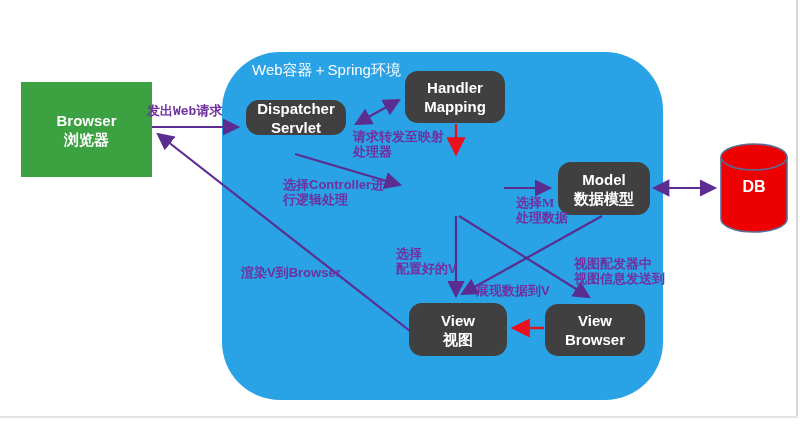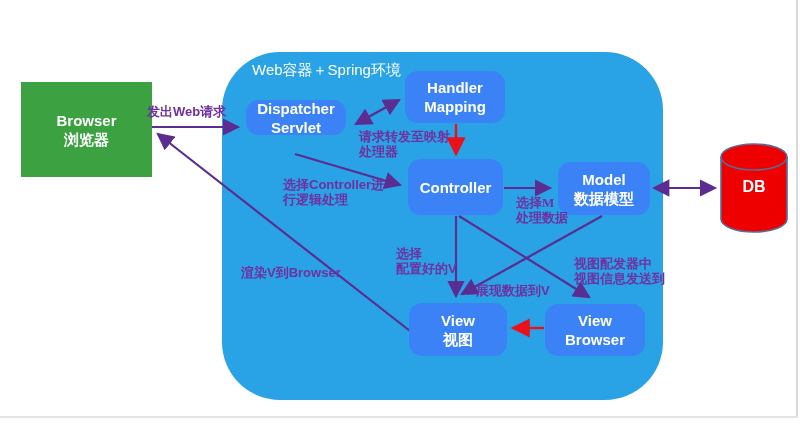--- a/index.html
+++ b/index.html
@@ -12,21 +12,21 @@
     background:#29a2e6;border-radius:58px;
   }
   .container-title{
     position:absolute;left:30px;top:9px;color:#ffffff;
     font-size:15px;font-weight:normal;white-space:nowrap;
   }
   .node{
     position:absolute;display:flex;flex-direction:column;align-items:center;justify-content:center;
     color:#ffffff;font-weight:bold;font-size:15px;line-height:19px;text-align:center;
   }
-  .orange{background:#3b82f6;border-radius:13px;}
+  .orange{background:#404040;border-radius:13px;}
   .green{background:#3ba141;}
   .edge-label{
     position:absolute;color:#7030a0;font-weight:bold;font-size:13px;line-height:15px;white-space:nowrap;
   }
   svg.arrows{position:absolute;left:0;top:0;width:800px;height:425px;pointer-events:none;}
   .db-wrap{position:absolute;left:719px;top:142px;width:70px;height:92px;}
   .db-label{
     position:absolute;left:0;top:36px;width:70px;text-align:center;
     color:#ffffff;font-weight:bold;font-size:16px;
   }
@@ -75,23 +75,20 @@
   <div class="node orange" style="left:246px;top:100px;width:100px;height:35px;">
     <span>Dispatcher</span>
     <span>Servlet</span>
   </div>
 
   <div class="node orange" style="left:405px;top:71px;width:100px;height:52px;">
     <span>Handler</span>
     <span>Mapping</span>
   </div>
 
-  <div class="node orange" style="left:408px;top:159px;width:95px;height:56px;">
-    <span>Controller</span>
-  </div>
 
   <div class="node orange" style="left:558px;top:162px;width:92px;height:53px;">
     <span>Model</span>
     <span>数据模型</span>
   </div>
 
   <div class="node orange" style="left:409px;top:303px;width:98px;height:53px;">
     <span>View</span>
     <span>视图</span>
   </div>
@@ -102,23 +99,23 @@
   </div>
 
   <div class="db-wrap">
     <svg width="70" height="92" viewBox="0 0 70 92">
       <path d="M2,15 L2,77 A33,13 0 0 0 68,77 L68,15" fill="#ee0000" stroke="#5a6b96" stroke-width="1.6"></path>
       <ellipse cx="35" cy="15" rx="33" ry="13" fill="#ee0000" stroke="#5a6b96" stroke-width="1.6"></ellipse>
     </svg>
     <div class="db-label">DB</div>
   </div>
 
-  <div class="edge-label" style="left:147px;top:104px;">发出Web请求</div>
+  <div class="edge-label" style="left:147px;top:104px;font-family:Liberation Mono, monospace;">发出Web请求</div>
 
-  <div class="edge-label" style="left:353px;top:129px;margin-left:6px;">
+  <div class="edge-label" style="left:353px;top:129px;">
     <div>请求转发至映射</div>
     <div>处理器</div>
   </div>
 
   <div class="edge-label" style="left:283px;top:177px;">
     <div>选择Controller进</div>
     <div>行逻辑处理</div>
   </div>
 
   <div class="edge-label" style="left:516px;top:195px;font-family:Liberation Serif, serif;">

